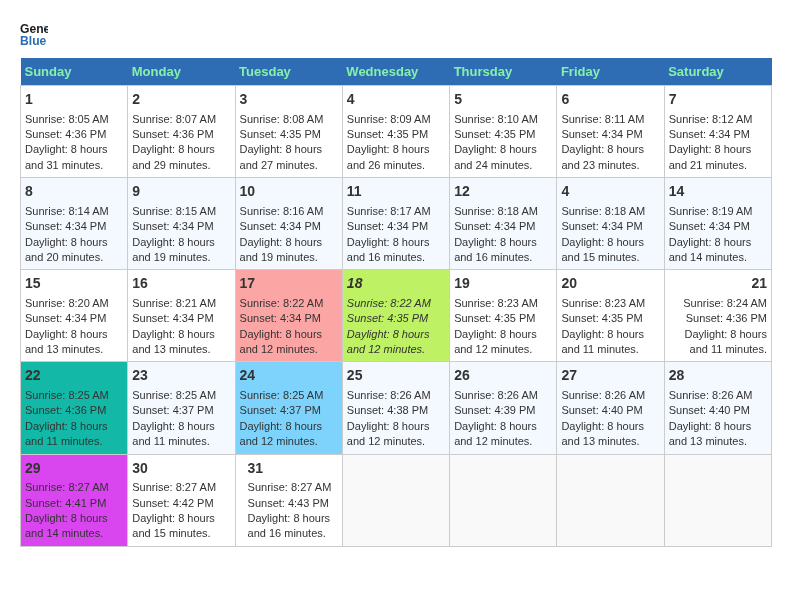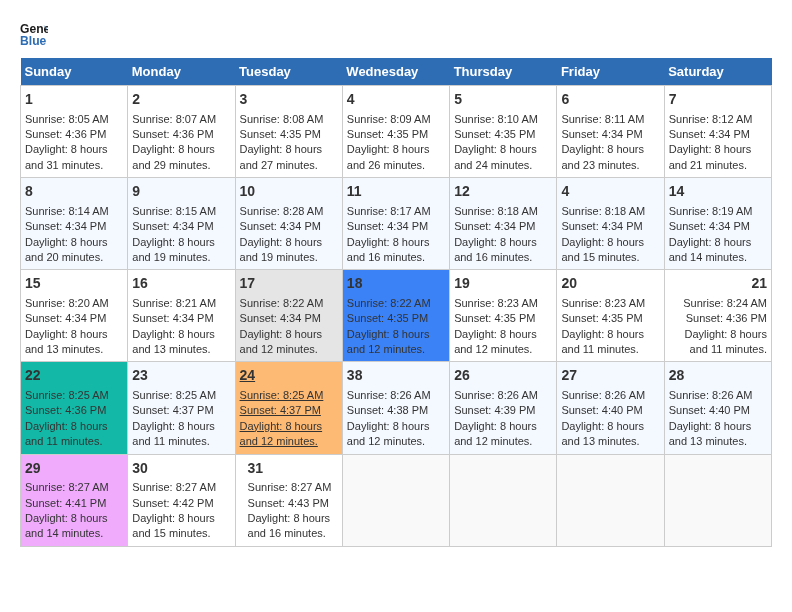--- a/index.html
+++ b/index.html
@@ -37,21 +37,21 @@
       font-size: 14px;
       color: #555;
     }
     table {
       width: 100%;
       border-collapse: collapse;
       font-size: 11px;
     }
     th {
       background-color: #2e6db4;
-      color: #ffffff;
+      color: #86efac;
       padding: 6px 4px;
       text-align: left;
       font-size: 13px;
       font-weight: bold;
     }
     td {
       vertical-align: top;
       padding: 4px 4px;
       border: 1px solid #ccc;
       width: calc(100% / 7);
@@ -111,46 +111,46 @@
         <td style="background: rgb(255, 255, 255);"><span class="day-num">2</span><span>Sunrise: 8:07 AM</span><br><span>Sunset: 4:36 PM</span><br><span>Daylight: 8 hours and 29 minutes.</span></td>
         <td style="background: rgb(255, 255, 255);"><span class="day-num">3</span><span>Sunrise: 8:08 AM</span><br><span>Sunset: 4:35 PM</span><br><span>Daylight: 8 hours and 27 minutes.</span></td>
         <td style="background: rgb(255, 255, 255);"><span class="day-num">4</span><span>Sunrise: 8:09 AM</span><br><span>Sunset: 4:35 PM</span><br><span>Daylight: 8 hours and 26 minutes.</span></td>
         <td style="background: rgb(255, 255, 255);"><span class="day-num">5</span><span>Sunrise: 8:10 AM</span><br><span>Sunset: 4:35 PM</span><br><span>Daylight: 8 hours and 24 minutes.</span></td>
         <td style="background: rgb(255, 255, 255);"><span class="day-num">6</span><span>Sunrise: 8:11 AM</span><br><span>Sunset: 4:34 PM</span><br><span>Daylight: 8 hours and 23 minutes.</span></td>
         <td style="background: rgb(255, 255, 255);"><span class="day-num">7</span><span>Sunrise: 8:12 AM</span><br><span>Sunset: 4:34 PM</span><br><span>Daylight: 8 hours and 21 minutes.</span></td>
       </tr>
       <tr>
         <td style="background: rgb(244, 248, 255);"><span class="day-num">8</span><span>Sunrise: 8:14 AM</span><br><span>Sunset: 4:34 PM</span><br><span>Daylight: 8 hours and 20 minutes.</span></td>
         <td style="background: rgb(244, 248, 255);"><span class="day-num">9</span><span>Sunrise: 8:15 AM</span><br><span>Sunset: 4:34 PM</span><br><span>Daylight: 8 hours and 19 minutes.</span></td>
-        <td style="background: rgb(244, 248, 255);"><span class="day-num">10</span><span>Sunrise: 8:28 AM</span><br><span>Sunset: 4:34 PM</span><br><span>Daylight: 8 hours and 19 minutes.</span></td>
+        <td style="background: rgb(244, 248, 255);"><span class="day-num">10</span><span>Sunrise: 8:16 AM</span><br><span>Sunset: 4:34 PM</span><br><span>Daylight: 8 hours and 19 minutes.</span></td>
         <td style="background: rgb(244, 248, 255);"><span class="day-num">11</span><span>Sunrise: 8:17 AM</span><br><span>Sunset: 4:34 PM</span><br><span>Daylight: 8 hours and 16 minutes.</span></td>
         <td style="background: rgb(244, 248, 255);"><span class="day-num">12</span><span>Sunrise: 8:18 AM</span><br><span>Sunset: 4:34 PM</span><br><span>Daylight: 8 hours and 16 minutes.</span></td>
         <td style="background: rgb(244, 248, 255);"><span class="day-num">4</span><span>Sunrise: 8:18 AM</span><br><span>Sunset: 4:34 PM</span><br><span>Daylight: 8 hours and 15 minutes.</span></td>
         <td style="background: rgb(244, 248, 255);"><span class="day-num">14</span><span>Sunrise: 8:19 AM</span><br><span>Sunset: 4:34 PM</span><br><span>Daylight: 8 hours and 14 minutes.</span></td>
       </tr>
       <tr>
         <td style="background: rgb(255, 255, 255);"><span class="day-num">15</span><span>Sunrise: 8:20 AM</span><br><span>Sunset: 4:34 PM</span><br><span>Daylight: 8 hours and 13 minutes.</span></td>
         <td style="background: rgb(255, 255, 255);"><span class="day-num">16</span><span>Sunrise: 8:21 AM</span><br><span>Sunset: 4:34 PM</span><br><span>Daylight: 8 hours and 13 minutes.</span></td>
-        <td style="background: #e5e5e5;"><span class="day-num">17</span><span>Sunrise: 8:22 AM</span><br><span>Sunset: 4:34 PM</span><br><span>Daylight: 8 hours and 12 minutes.</span></td>
-        <td style="background: #3b82f6;"><span class="day-num">18</span><span>Sunrise: 8:22 AM</span><br><span>Sunset: 4:35 PM</span><br><span>Daylight: 8 hours and 12 minutes.</span></td>
+        <td style="background: #fca5a5;"><span class="day-num">17</span><span>Sunrise: 8:22 AM</span><br><span>Sunset: 4:34 PM</span><br><span>Daylight: 8 hours and 12 minutes.</span></td>
+        <td style="background: #bef264; font-style: italic;"><span class="day-num">18</span><span>Sunrise: 8:22 AM</span><br><span>Sunset: 4:35 PM</span><br><span>Daylight: 8 hours and 12 minutes.</span></td>
         <td style="background: rgb(255, 255, 255);"><span class="day-num">19</span><span>Sunrise: 8:23 AM</span><br><span>Sunset: 4:35 PM</span><br><span>Daylight: 8 hours and 12 minutes.</span></td>
         <td style="background: rgb(255, 255, 255); margin-left: 32px;"><span class="day-num">20</span><span>Sunrise: 8:23 AM</span><br><span>Sunset: 4:35 PM</span><br><span>Daylight: 8 hours and 11 minutes.</span></td>
         <td style="background: rgb(255, 255, 255); text-align: right;"><span class="day-num">21</span><span>Sunrise: 8:24 AM</span><br><span>Sunset: 4:36 PM</span><br><span>Daylight: 8 hours and 11 minutes.</span></td>
       </tr>
       <tr>
         <td style="background: #14b8a6;"><span class="day-num">22</span><span>Sunrise: 8:25 AM</span><br><span>Sunset: 4:36 PM</span><br><span>Daylight: 8 hours and 11 minutes.</span></td>
         <td style="background: rgb(244, 248, 255);"><span class="day-num">23</span><span>Sunrise: 8:25 AM</span><br><span>Sunset: 4:37 PM</span><br><span>Daylight: 8 hours and 11 minutes.</span></td>
-        <td style="background: #fdba74; text-decoration: underline;"><span class="day-num">24</span><span>Sunrise: 8:25 AM</span><br><span>Sunset: 4:37 PM</span><br><span>Daylight: 8 hours and 12 minutes.</span></td>
-        <td style="background: rgb(244, 248, 255);"><span class="day-num">38</span><span>Sunrise: 8:26 AM</span><br><span>Sunset: 4:38 PM</span><br><span>Daylight: 8 hours and 12 minutes.</span></td>
+        <td style="background: #7dd3fc;"><span class="day-num">24</span><span>Sunrise: 8:25 AM</span><br><span>Sunset: 4:37 PM</span><br><span>Daylight: 8 hours and 12 minutes.</span></td>
+        <td style="background: rgb(244, 248, 255);"><span class="day-num">25</span><span>Sunrise: 8:26 AM</span><br><span>Sunset: 4:38 PM</span><br><span>Daylight: 8 hours and 12 minutes.</span></td>
         <td style="background: rgb(244, 248, 255);"><span class="day-num">26</span><span>Sunrise: 8:26 AM</span><br><span>Sunset: 4:39 PM</span><br><span>Daylight: 8 hours and 12 minutes.</span></td>
         <td style="background: rgb(244, 248, 255);"><span class="day-num">27</span><span>Sunrise: 8:26 AM</span><br><span>Sunset: 4:40 PM</span><br><span>Daylight: 8 hours and 13 minutes.</span></td>
         <td style="background: rgb(244, 248, 255);"><span class="day-num">28</span><span>Sunrise: 8:26 AM</span><br><span>Sunset: 4:40 PM</span><br><span>Daylight: 8 hours and 13 minutes.</span></td>
       </tr>
       <tr>
-        <td style="background: #f0abfc;"><span class="day-num">29</span><span>Sunrise: 8:27 AM</span><br><span>Sunset: 4:41 PM</span><br><span>Daylight: 8 hours and 14 minutes.</span></td>
+        <td style="background: #d946ef;"><span class="day-num">29</span><span>Sunrise: 8:27 AM</span><br><span>Sunset: 4:41 PM</span><br><span>Daylight: 8 hours and 14 minutes.</span></td>
         <td style="background: rgb(255, 255, 255); margin-top: 20px;"><span class="day-num">30</span><span>Sunrise: 8:27 AM</span><br><span>Sunset: 4:42 PM</span><br><span>Daylight: 8 hours and 15 minutes.</span></td>
         <td style="background: rgb(255, 255, 255); padding-left: 12px;"><span class="day-num">31</span><span>Sunrise: 8:27 AM</span><br><span>Sunset: 4:43 PM</span><br><span>Daylight: 8 hours and 16 minutes.</span></td>
         <td class="empty"></td>
         <td class="empty"></td>
         <td class="empty"></td>
         <td class="empty"></td>
       </tr>
     </tbody>
 </table>
 

